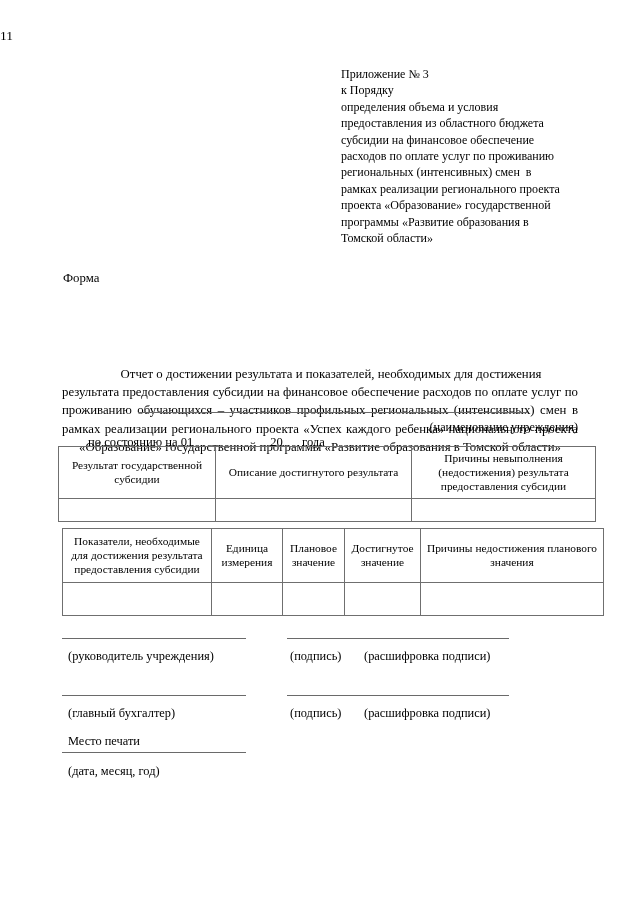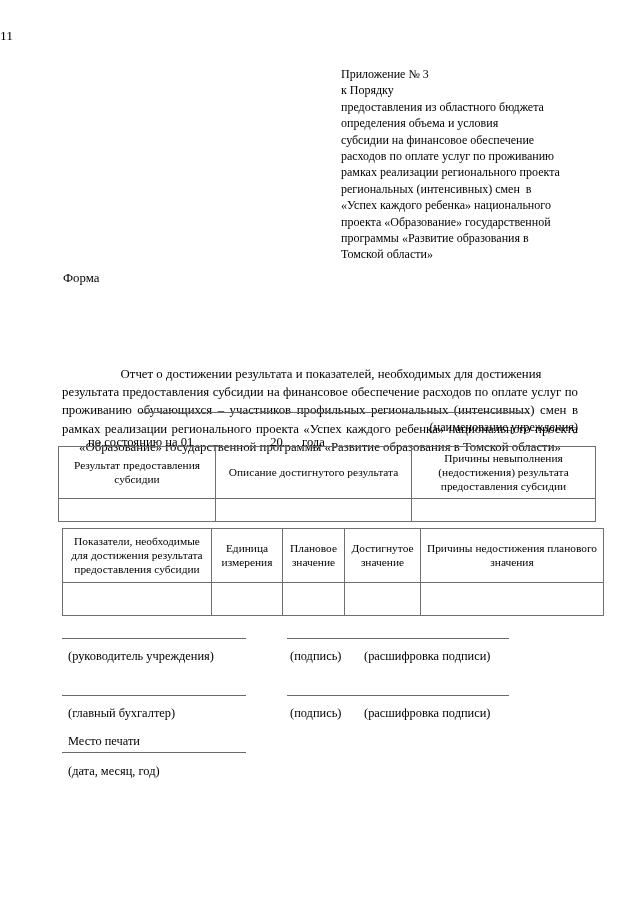--- a/index.html
+++ b/index.html
@@ -200,27 +200,26 @@
 </head>
 <body>
 
 <div class="page">
 
   <div class="page-number">11</div>
 
   <div class="appendix-block">
     <div class="ln">Приложение № 3</div>
     <div class="ln">к Порядку</div>
+    <div class="ln">определения объема и условия</div>
     <div class="ln">предоставления из областного бюджета</div>
-    <div class="ln">определения объема и условия</div>
     <div class="ln">субсидии на финансовое обеспечение</div>
     <div class="ln">расходов по оплате услуг по проживанию</div>
+    <div class="ln">региональных (интенсивных) смен  в</div>
     <div class="ln">рамках реализации регионального проекта</div>
-    <div class="ln">региональных (интенсивных) смен  в</div>
-    <div class="ln">«Успех каждого ребенка» национального</div>
     <div class="ln">проекта «Образование» государственной</div>
     <div class="ln">программы «Развитие образования в</div>
     <div class="ln">Томской области»</div>
   </div>
 
   <div class="forma">Форма</div>
 
   <div class="report-title">
     <span class="first-line">Отчет  о достижении результата   и   показателей, необходимых  для  достижения</span>
     <span>результата предоставления субсидии на финансовое обеспечение расходов по оплате услуг по проживанию обучающихся – участников профильных региональных (интенсивных) смен  в рамках реализации регионального проекта «Успех каждого ребенка» национального проекта «Образование» государственной программы «Развитие образования в Томской области»</span>
@@ -234,21 +233,21 @@
   </div>
 
   <table class="doc-table" id="table-result">
     <colgroup>
       <col style="width:157px">
       <col style="width:196px">
       <col style="width:184px">
     </colgroup>
     <tbody>
       <tr>
-        <td>Результат предоставления субсидии</td>
+        <td>Результат государственной субсидии</td>
         <td>Описание достигнутого результата</td>
         <td>Причины невыполнения (недостижения) результата предоставления субсидии</td>
       </tr>
       <tr>
         <td class="empty-cell"></td>
         <td class="empty-cell"></td>
         <td class="empty-cell"></td>
       </tr>
     </tbody>
   </table>

